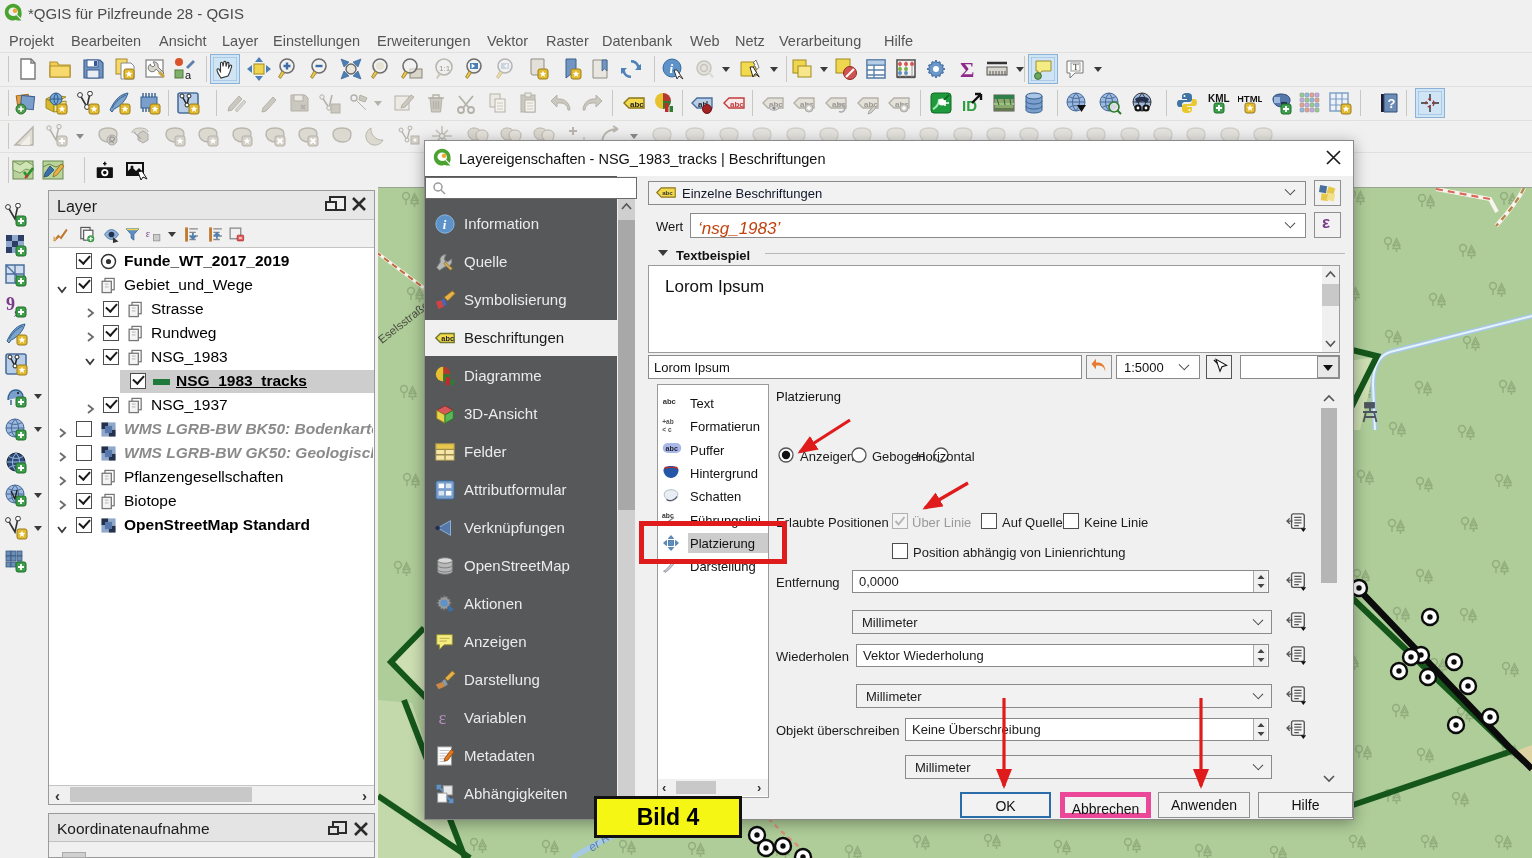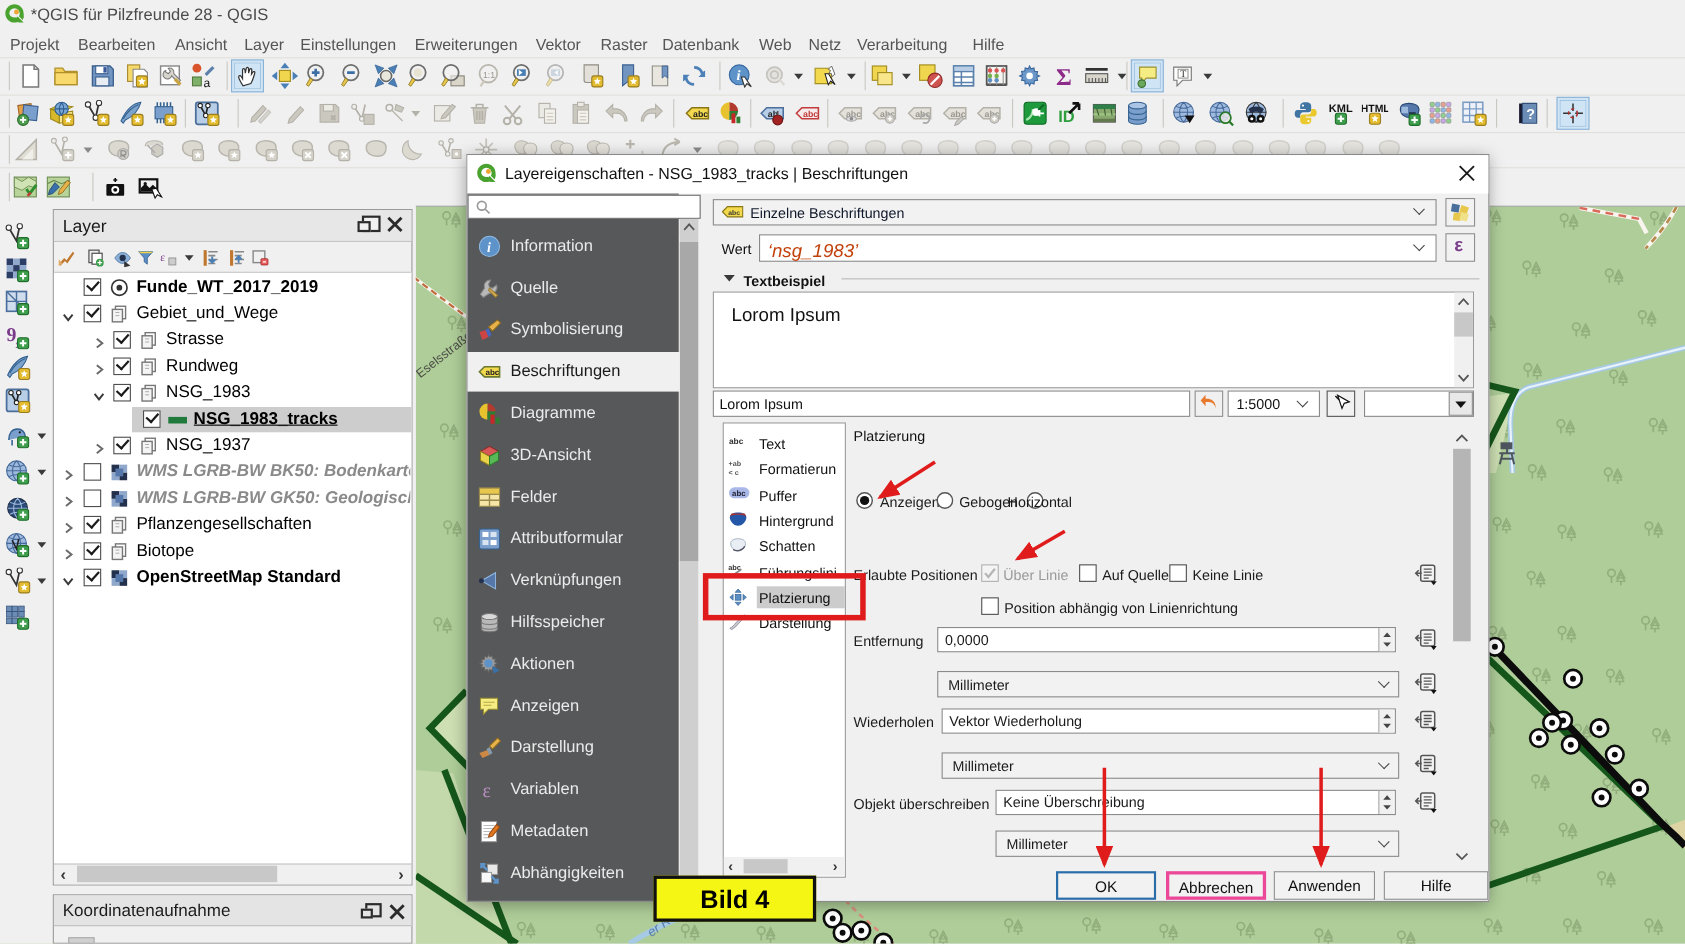--- a/index.html
+++ b/index.html
@@ -1326,21 +1326,21 @@
 <div class="a" style="left:434px;top:517px;width:22px;height:22px"><svg width="22" height="22" viewBox="0 0 24 24">
       <path d="M4 12l14-8v16z" fill="#5577aa" stroke="#8fb8e0"></path>
       <circle cx="4" cy="12" r="2.5" fill="#24314d"></circle>
     </svg></div>
 <div class="si" style="left:464px;top:519px">Verknüpfungen</div>
 <div class="a" style="left:434px;top:555px;width:22px;height:22px"><svg width="22" height="22" viewBox="0 0 24 24">
       <path d="M4 6v12c0 1.7 3.6 3 8 3s8-1.3 8-3V6" fill="#b8b8b8" stroke="#777"></path>
       <ellipse cx="12" cy="6" rx="8" ry="3" fill="#d8d8d8" stroke="#777"></ellipse>
       <path d="M4 11c0 1.7 3.6 3 8 3s8-1.3 8-3M4 15.5c0 1.7 3.6 3 8 3s8-1.3 8-3" fill="none" stroke="#777"></path>
     </svg></div>
-<div class="si" style="left:464px;top:557px">Hilfsspeicher</div>
+<div class="si" style="left:464px;top:557px">OpenStreetMap</div>
 <div class="a" style="left:434px;top:593px;width:22px;height:22px"><svg width="22" height="22" viewBox="0 0 24 24">
       <path d="M11 2l1.1 2.4 2.6-.7.4 2.7 2.7.4-.7 2.6L19.5 11l-2.4 1.1.7 2.6-2.7.4-.4 2.7-2.6-.7L11 19.5l-1.1-2.4-2.6.7-.4-2.7-2.7-.4.7-2.6L2.5 11l2.4-1.1-.7-2.6 2.7-.4.4-2.7 2.6.7z" fill="#9a9a9a" stroke="#666"></path>
       <circle cx="11" cy="11" r="4" fill="#5e93c9"></circle>
       <path d="M15 13l7 5-6 3z" fill="#3870a8"></path>
     </svg></div>
 <div class="si" style="left:464px;top:595px">Aktionen</div>
 <div class="a" style="left:434px;top:631px;width:22px;height:22px"><svg width="22" height="22" viewBox="0 0 24 24">
       <path d="M3 4h17v11H11l-5 5v-5H3z" fill="#f5ed84" stroke="#9a8f2e"></path>
       <path d="M6 8h11M6 11h8" stroke="#b8a83e"></path>
     </svg></div>
@@ -1560,21 +1560,21 @@
     </svg></div>
 <div class="a" style="left:1320px;top:391px;width:18px;height:395px;background:#f0f0f0"></div>
 <div class="a" style="left:1320px;top:391px;width:18px;height:15px"><svg width="18" height="15">
       <path d="M4 10l5-5 5 5" fill="none" stroke="#555" stroke-width="1.6"></path>
     </svg></div>
 <div class="a" style="left:1321px;top:408px;width:16px;height:175px;background:#b5b5b5"></div>
 <div class="a" style="left:1320px;top:771px;width:18px;height:15px"><svg width="18" height="15">
       <path d="M4 5l5 5 5-5" fill="none" stroke="#555" stroke-width="1.6"></path>
     </svg></div>
 <div class="btn" style="left:960px;top:792px;width:91px;height:26px;border:2px solid #2a6da8;line-height:24px">OK</div>
-<div class="btn" style="left:1060px;top:792px;width:91px;height:26px;border:3px solid #ec4899;line-height:24px">Abbrechen</div>
+<div class="btn" style="left:1060px;top:792px;width:91px;height:26px;border:5px solid #ec4899;line-height:24px">Abbrechen</div>
 <div class="btn" style="left:1158px;top:792px;width:92px;height:26px;border:1px solid #8f8f8f;line-height:24px">Anwenden</div>
 <div class="btn" style="left:1258px;top:792px;width:95px;height:26px;border:1px solid #8f8f8f;line-height:24px">Hilfe</div>
 <svg class="a" style="left:0;top:0;pointer-events:none" width="1532" height="858" viewBox="0 0 1532 858">
 <defs>
       <marker id="ah" markerWidth="20" markerHeight="16" refX="17" refY="8" orient="auto" markerUnits="userSpaceOnUse">
         <path d="M0 0L20 8L0 16z" fill="#e01b1b"></path>
       </marker>
     </defs>
 <line x1="850" y1="420" x2="800" y2="452" stroke="#e01b1b" stroke-width="3.2" marker-end="url(#ah)"></line>
 <line x1="968" y1="483" x2="925" y2="508" stroke="#e01b1b" stroke-width="3.2" marker-end="url(#ah)"></line>

